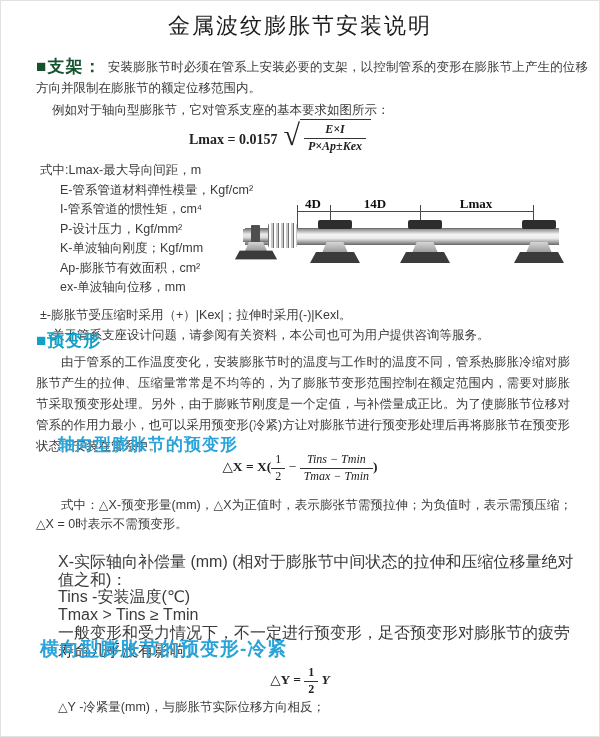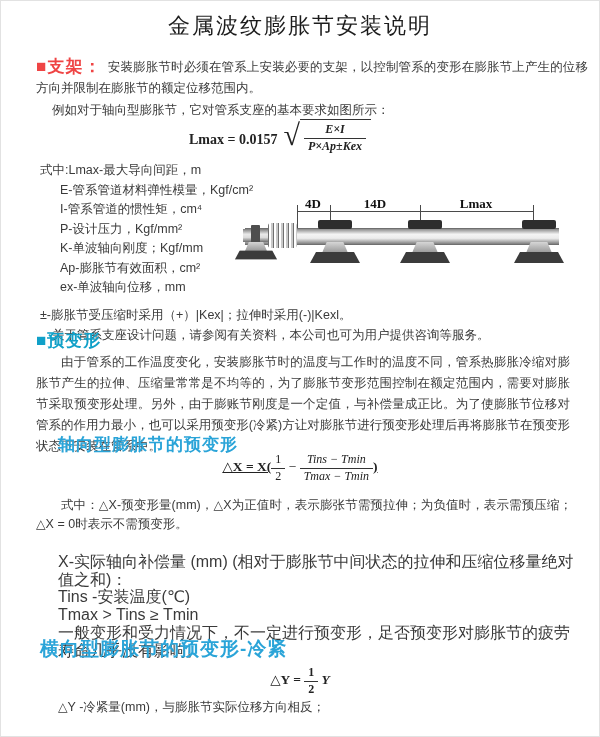--- a/index.html
+++ b/index.html
@@ -8,21 +8,21 @@
     font-family:"Liberation Sans","DejaVu Sans",sans-serif;color:#3a3a3a;
     box-shadow:inset 0 0 0 1px #e2e2e2;overflow:hidden;
   }
   .abs{position:absolute;}
   .page-title{
     top:11px;left:0;width:100%;text-align:center;
     font-size:22px;font-weight:normal;color:#1c1c1c;letter-spacing:2px;
   }
   .body-text{font-size:12.5px;line-height:21px;color:#3a3a3a;}
   .sec-head-inline{
-    font-size:17px;font-weight:bold;color:#ef4444;letter-spacing:1px;
+    font-size:17px;font-weight:bold;color:#14532d;letter-spacing:1px;
     margin-right:6px;vertical-align:-1px;
   }
   .p-support{top:56px;left:36px;width:552px;text-align:justify;}
   .p-example{top:100px;left:52px;}
   
   .formula{font-family:"Liberation Serif","DejaVu Serif",serif;color:#222;}
   .f1{top:119px;left:0;width:560px;text-align:center;font-weight:bold;font-size:14px;}
   .frac{display:inline-block;vertical-align:middle;text-align:center;font-size:12px;line-height:1.15;}
   .frac .num{display:block;padding:0 4px 1px;border-bottom:1px solid #333;}
   .frac .den{display:block;padding:1px 4px 0;}
@@ -53,21 +53,21 @@
   .anchor-stub{position:absolute;left:0px;top:33px;width:26px;height:13px;
     background:linear-gradient(#7c7c7c,#e9e9e9 40%,#dcdcdc 65%,#6e6e6e);}
   .anchor-flange{position:absolute;left:8px;top:29px;width:9px;height:21px;background:#4e4e4e;border-radius:1px;}
   .anchor-support{left:-15px;transform:scale(0.85);}
   
   .sec-predeform{top:329px;left:36px;font-size:17px;font-weight:bold;color:#10a0c8;letter-spacing:1px;}
   .p-predeform{top:352px;left:36px;width:534px;text-align:justify;text-indent:2em;}
   .sub-head{font-weight:bold;color:#2aa4d8;letter-spacing:1px;}
   .axial-head{top:433px;left:58px;font-size:17px;}
   .f2{top:453px;left:0;width:600px;text-align:center;font-size:13.5px;}
-  .f2 .pre{font-weight:bold;text-decoration:underline;}
+  .f2 .pre{font-weight:bold;}
   .f2 .ital{font-style:italic;}
   .p-axial{top:496px;left:36px;width:536px;font-size:12.5px;line-height:19px;text-align:justify;text-indent:2em;}
   .axial-lines{top:553px;left:58px;width:520px;font-size:16px;line-height:17.7px;}
   .lateral-head{top:636px;left:40px;font-size:19px;}
   .f3{top:666px;left:0;width:600px;text-align:center;font-size:13.5px;font-weight:bold;}
   .p-final{top:699px;left:58px;font-size:12.5px;}
 </style>
 </head>
 <body>
 

